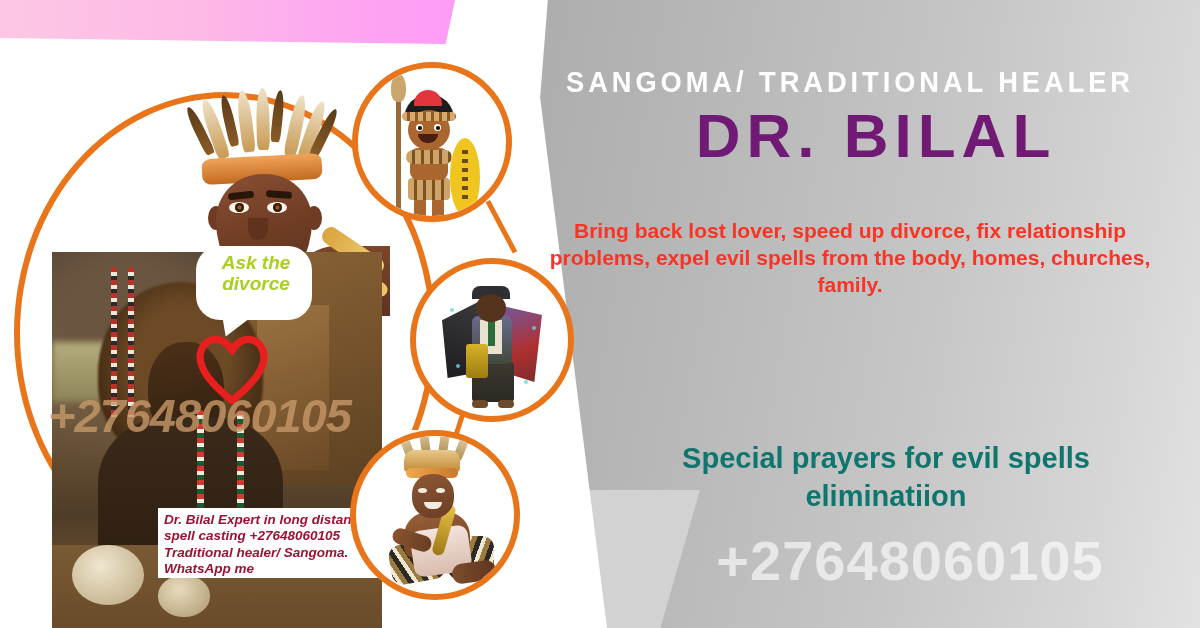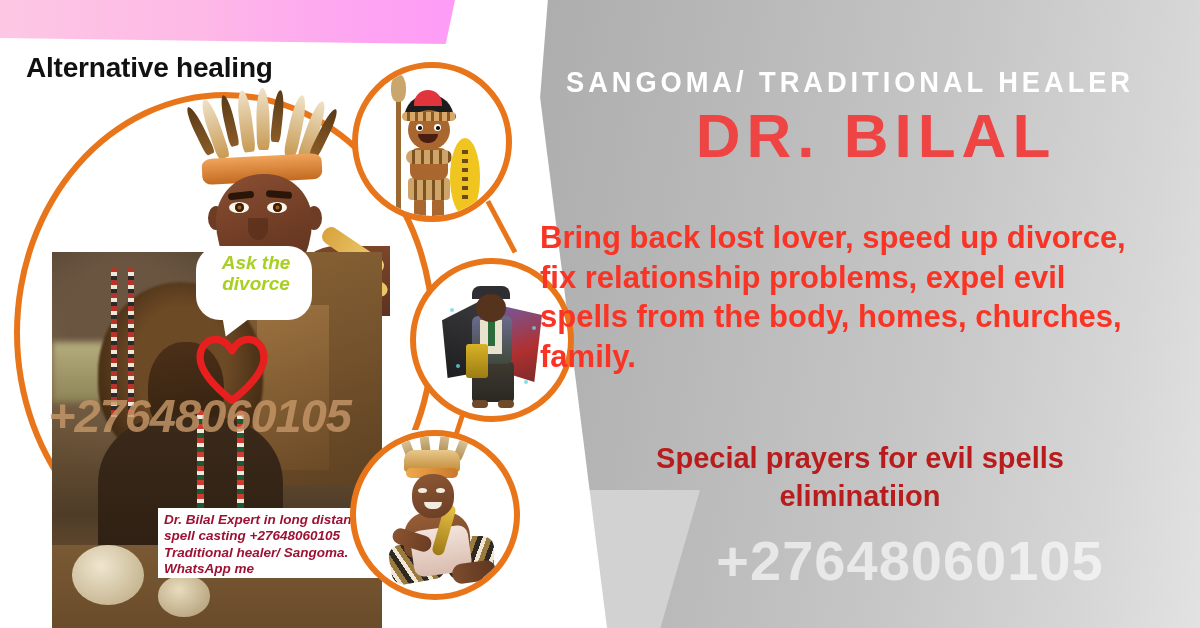--- a/index.html
+++ b/index.html
@@ -254,52 +254,52 @@
   .kicker{
     position:absolute;left:566px;top:66px;width:610px;
     font-size:29px;font-weight:bold;color:#ffffff;
     letter-spacing:4.2px;white-space:nowrap;
     font-family:"Liberation Sans Narrow","Liberation Sans",sans-serif;
     transform:scaleX(.94);transform-origin:left center;
   }
   .title{
     position:absolute;left:566px;top:100px;width:620px;
     text-align:center;
-    font-size:62px;font-weight:bold;color:#ef4444;letter-spacing:6px;
+    font-size:62px;font-weight:bold;color:#701a75;letter-spacing:6px;
     white-space:nowrap;
   }
   .services{
     position:absolute;left:540px;top:218px;width:620px;
-    font-size:31px;font-weight:bold;color:#f93425;line-height:1.28;
+    text-align:center;
+    font-size:21px;font-weight:bold;color:#f93425;line-height:1.28;
   }
   .prayer{
-    position:absolute;left:580px;top:440px;width:560px;
+    position:absolute;left:606px;top:440px;width:560px;
     text-align:center;
-    font-size:29px;font-weight:bold;color:#b91c1c;line-height:1.3;
+    font-size:29px;font-weight:bold;color:#0f766e;line-height:1.3;
   }
   .big-phone{
     position:absolute;left:640px;top:528px;width:540px;
     text-align:center;
     font-size:56px;font-weight:bold;color:rgba(255,255,255,0.62);
     letter-spacing:1px;white-space:nowrap;
   }
 </style>
 </head>
 <body>
 
 <div class="stage">
 
   <div class="bar-pink"></div>
   <div class="bar-orange"></div>
 
   <div class="grey-panel"></div>
   <div class="grey-notch"></div>
   <div class="white-wedge"></div>
 
-  <div class="alt-heading">Alternative healing</div>
 
   <div class="orange-ellipse"></div>
   <div class="ellipse-mask"></div>
 
   <div class="connector" style="left:490px;top:200px;width:58px;height:5px;transform:rotate(62deg);"></div>
   <div class="connector" style="left:470px;top:400px;width:52px;height:5px;transform:rotate(108deg);"></div>
 
   <div class="hero-figure">
     <div class="feather dark" style="left:56px;top:6px;transform:rotate(-26deg);"></div>
     <div class="feather" style="left:68px;top:0px;transform:rotate(-19deg);"></div>

